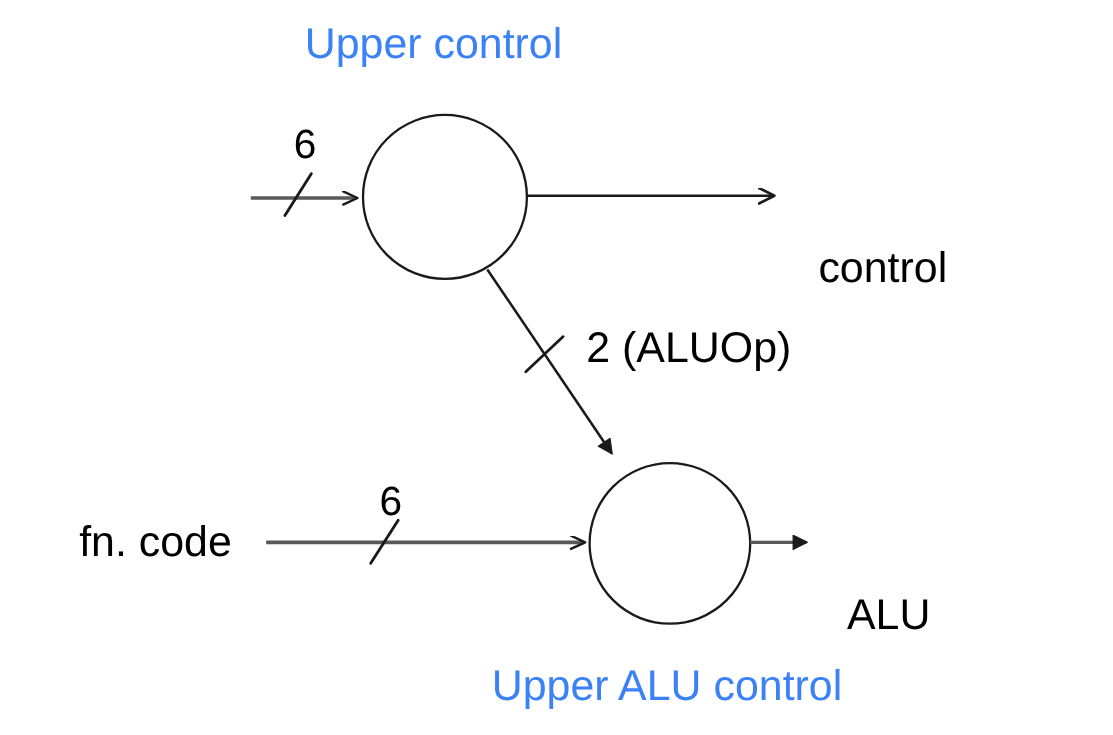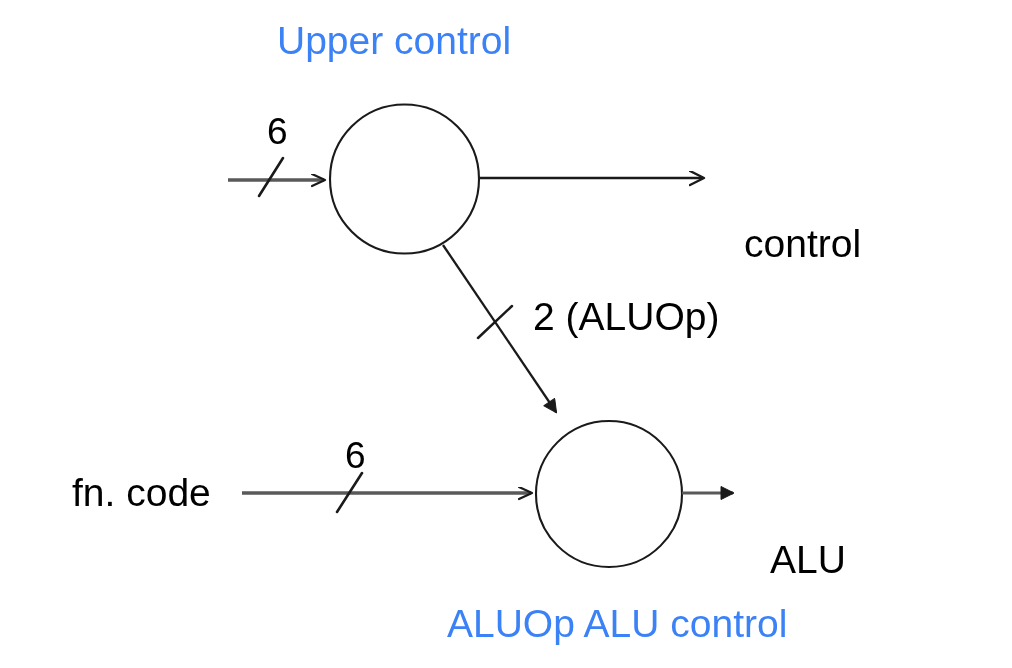--- a/index.html
+++ b/index.html
@@ -93,21 +93,21 @@
 
     <line x1="242" y1="493" x2="531" y2="493" stroke="#595959" stroke-width="3.4" marker-end="url(#ah-gray)"></line>
 
     <line x1="337" y1="512" x2="362" y2="473" stroke="#1a1a1a" stroke-width="2.6" stroke-linecap="round"></line>
 
     <line x1="682" y1="493" x2="733" y2="493" stroke="#595959" stroke-width="3.0" marker-end="url(#ah-solid)"></line>
   </svg>
 
   <div class="lbl lbl-blue sz-main" id="label-upper-control">Upper control</div>
 
-  <div class="lbl lbl-blue sz-main" id="label-lower-control">ALUOp ALU control</div>
+  <div class="lbl lbl-blue sz-main" id="label-lower-control">Upper ALU control</div>
 
 
   <div class="lbl lbl-black sz-main" id="label-fn-code">fn. code</div>
 
   <div class="lbl lbl-black sz-num" id="label-op-width">6</div>
 
   <div class="lbl lbl-black sz-num" id="label-fn-width">6</div>
 
   <div class="lbl lbl-black sz-main" id="label-aluop">2 (ALUOp)</div>
 

